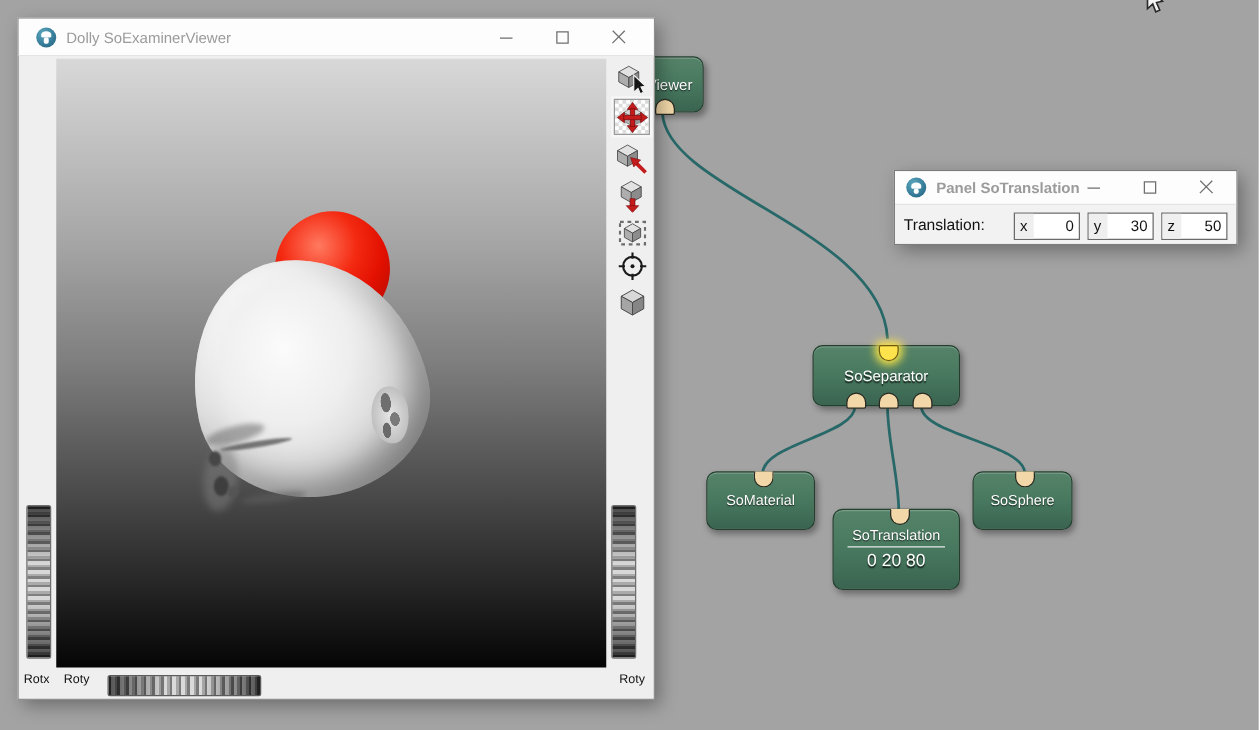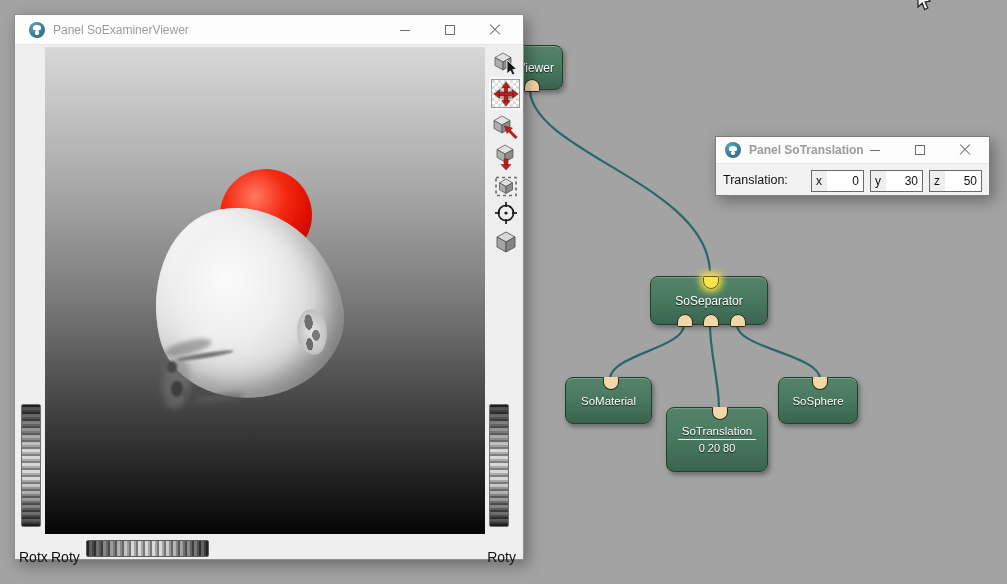--- a/index.html
+++ b/index.html
@@ -8,21 +8,21 @@
 
   
   .edges { position:absolute; inset:0; z-index:1; }
   .node { position:absolute; z-index:2; border:1.5px solid #23402f; border-radius:8px;
           background:linear-gradient(180deg,#558369 0%,#497a60 45%,#3a6450 100%);
           box-shadow:2px 3px 5px rgba(0,0,0,.35), inset 0 1px 0 rgba(255,255,255,.22);
           color:#fff; display:flex; flex-direction:column; align-items:center; justify-content:center;
           font-size:12px; text-shadow:0 1px 1px rgba(0,0,0,.75); }
   .node .nlabel { white-space:nowrap; }
   .node .nlabel.underlined { border-bottom:1px solid #e8e8e8; padding:0 4px 2px 4px; }
-  .node .nvalue { font-size:11px; margin-top:2px; }
+  .node .nvalue { font-size:14px; margin-top:2px; }
   .conn { position:absolute; width:16px; height:13px; background:linear-gradient(180deg,#f7e3bc,#ecცd09e,#e9c995); background:#f2d8a9; border:1.5px solid #2a2a22; z-index:3; }
   .conn.top { top:-1px; border-radius:2px 2px 9px 9px; border-top-color:transparent; }
   .conn.bottom { bottom:-3px; border-radius:9px 9px 2px 2px; }
   .conn.active { background:#ffe34d; box-shadow:0 0 7px 3px rgba(255,232,70,.95); border-color:#6b5a10; }
 
   
   .win { position:absolute; background:#efefef; border:1px solid #8f8f8f; z-index:5;
          box-shadow:4px 5px 14px rgba(0,0,0,.35); }
   .titlebar { position:absolute; left:0; right:0; top:0; background:#fdfdfd; border-bottom:1px solid #e4e4e4;
               display:flex; align-items:center; }
@@ -75,21 +75,21 @@
       background:
         linear-gradient(180deg, rgba(0,0,0,.65) 0%, rgba(255,255,255,.28) 38%, rgba(255,255,255,.28) 62%, rgba(0,0,0,.65) 100%),
         repeating-linear-gradient(180deg, #4e4e4e 0 2px, #c9c9c9 2px 5px, #8a8a8a 5px 7px); }
   .wheel-h { position:absolute; border:1px solid #5c5c5c; border-radius:2px;
       background:
         linear-gradient(90deg, rgba(0,0,0,.6) 0%, rgba(255,255,255,.25) 38%, rgba(255,255,255,.25) 62%, rgba(0,0,0,.6) 100%),
         repeating-linear-gradient(90deg, #4e4e4e 0 2px, #cecece 2px 5px, #8a8a8a 5px 7px); }
   #wheelRotx { left:6px; top:389px; height:123px; }
   #wheelDolly { left:474px; top:389px; height:123px; }
   #wheelRoty { left:71px; top:525px; width:123px; height:17px; }
-  .axis-label { position:absolute; top:523px; font-size:14px; color:#111;margin-top:11px; }
+  .axis-label { position:absolute; top:523px; font-size:10px; color:#111; }
 
   
   .tool-btn { position:absolute; left:476px; width:29px; height:29px; display:flex; align-items:center; justify-content:center; }
   .tool-btn.selected { background:repeating-conic-gradient(#ffffff 0% 25%, #dcdcdc 0% 50%); background-size:6px 6px;
       border:1px solid #9a9a9a; box-shadow:0 0 0 2px #f7f7f7; }
 
   
   #panelWin { left:715px; top:136px; width:275px; height:60px; border-color:#7c7c7c; }
   #panelWin .titlebar { height:27px;font-weight:bold; }
   #panelWin .logo { width:16px; height:16px; margin-left:9px; position:relative; }
@@ -140,21 +140,21 @@
   </div>
 
   <div class="node" style="left:778px; top:377px; width:80px; height:47px; font-size:11.5px;text-align:center;">
     <span class="nlabel">SoSphere</span>
     <span class="conn top" style="left:33px;"></span>
   </div>
 
   <div class="win" id="viewerWin">
     <div class="titlebar">
       <span class="logo"></span>
-      <span class="title">Panel SoExaminerViewer</span>
+      <span class="title">Dolly SoExaminerViewer</span>
     </div>
     <div class="winbtn" style="left:375px; width:30px; height:30px;">
         <span class="glyph-min"></span>
       </div>
     <div class="winbtn" style="left:420px; width:30px; height:30px;">
         <span class="glyph-max"></span>
       </div>
     <div class="winbtn" style="left:465px; width:30px; height:30px;">
         <span class="glyph-close"></span>
       </div>

